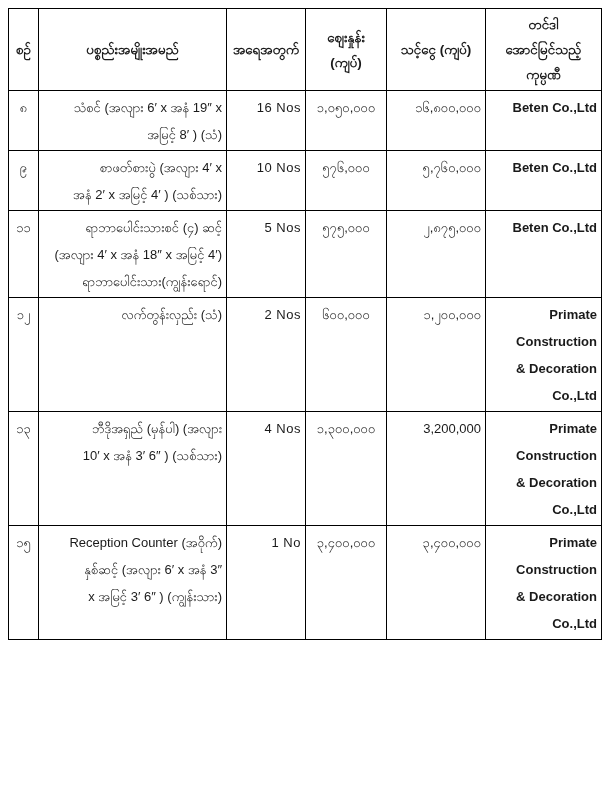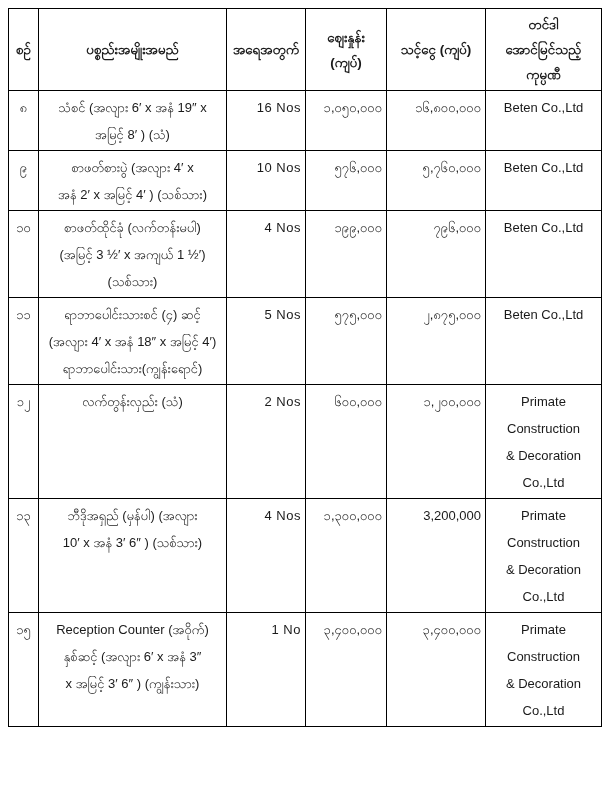--- a/index.html
+++ b/index.html
@@ -45,33 +45,33 @@
     line-height: 25px;
     padding: 2px 2px;
   }
 
   table.tender td {
     font-size: 13px;
     line-height: 27px;
     padding: 3px 4px 2px 4px;
   }
   td.c-no     { text-align: center; padding-top: 4px; }
-  td.c-item   { text-align: center; white-space: pre-line; padding-left: 7px; padding-right: 5px; padding-top: 4px; }
+  td.c-item   { text-align: right; white-space: pre-line; padding-left: 7px; padding-right: 5px; padding-top: 4px; }
   td.c-qty    { text-align: right; padding-top: 5px; letter-spacing: 0.5px; }
-  td.c-price  { text-align: right; padding-right: 9px; padding-top: 4px; }
+  td.c-price  { text-align: center; padding-right: 9px; padding-top: 4px; }
   td.c-amount { text-align: right; padding-right: 9px; padding-top: 4px; }
   td.c-company {
-    font-weight: normal;
+    font-weight: bold;
     font-size: 12.3px;
     white-space: pre-line;
     line-height: 27px;
     padding-left: 9px;
     padding-right: 3px;
     padding-top: 5px;
-    text-align: center;
+    text-align: right;
   }
 
   
   tbody tr:nth-child(1)  { height: 56px; }
   tbody tr:nth-child(2)  { height: 54px; }
   tbody tr:nth-child(3)  { height: 78px; }
   tbody tr:nth-child(4)  { height: 82px; }
   tbody tr:nth-child(5)  { height: 55px; margin-left: 24px; }
   tbody tr:nth-child(6)  { height: 55px; }
   tbody tr:nth-child(7)  { height: 83px; }
@@ -118,30 +118,20 @@
       <tr>
         <td class="c-no">၉</td>
         <td class="c-item">စာဖတ်စားပွဲ (အလျား 4′ x
 အနံ 2′ x အမြင့် 4′ ) (သစ်သား)</td>
         <td class="c-qty">10 Nos</td>
         <td class="c-price">၅၇၆,၀၀၀</td>
         <td class="c-amount">၅,၇၆၀,၀၀၀</td>
         <td class="c-company">Beten Co.,Ltd</td>
       </tr>
       <tr>
-        <td class="c-no">၁၀</td>
-        <td class="c-item">စာဖတ်ထိုင်ခုံ (လက်တန်းမပါ)
-(အမြင့် 3 ½′ x အကျယ် 1 ½′)
-(သစ်သား)</td>
-        <td class="c-qty">4 Nos</td>
-        <td class="c-price">၁၉၉,၀၀၀</td>
-        <td class="c-amount">၇၉၆,၀၀၀</td>
-        <td class="c-company">Beten Co.,Ltd</td>
-      </tr>
-      <tr>
         <td class="c-no">၁၁</td>
         <td class="c-item">ရာဘာပေါင်းသားစင် (၄) ဆင့်
 (အလျား 4′ x အနံ 18″ x အမြင့် 4′)
 ရာဘာပေါင်းသား(ကျွန်းရောင်)</td>
         <td class="c-qty">5 Nos</td>
         <td class="c-price">၅၇၅,၀၀၀</td>
         <td class="c-amount">၂,၈၇၅,၀၀၀</td>
         <td class="c-company">Beten Co.,Ltd</td>
       </tr>
       <tr>

